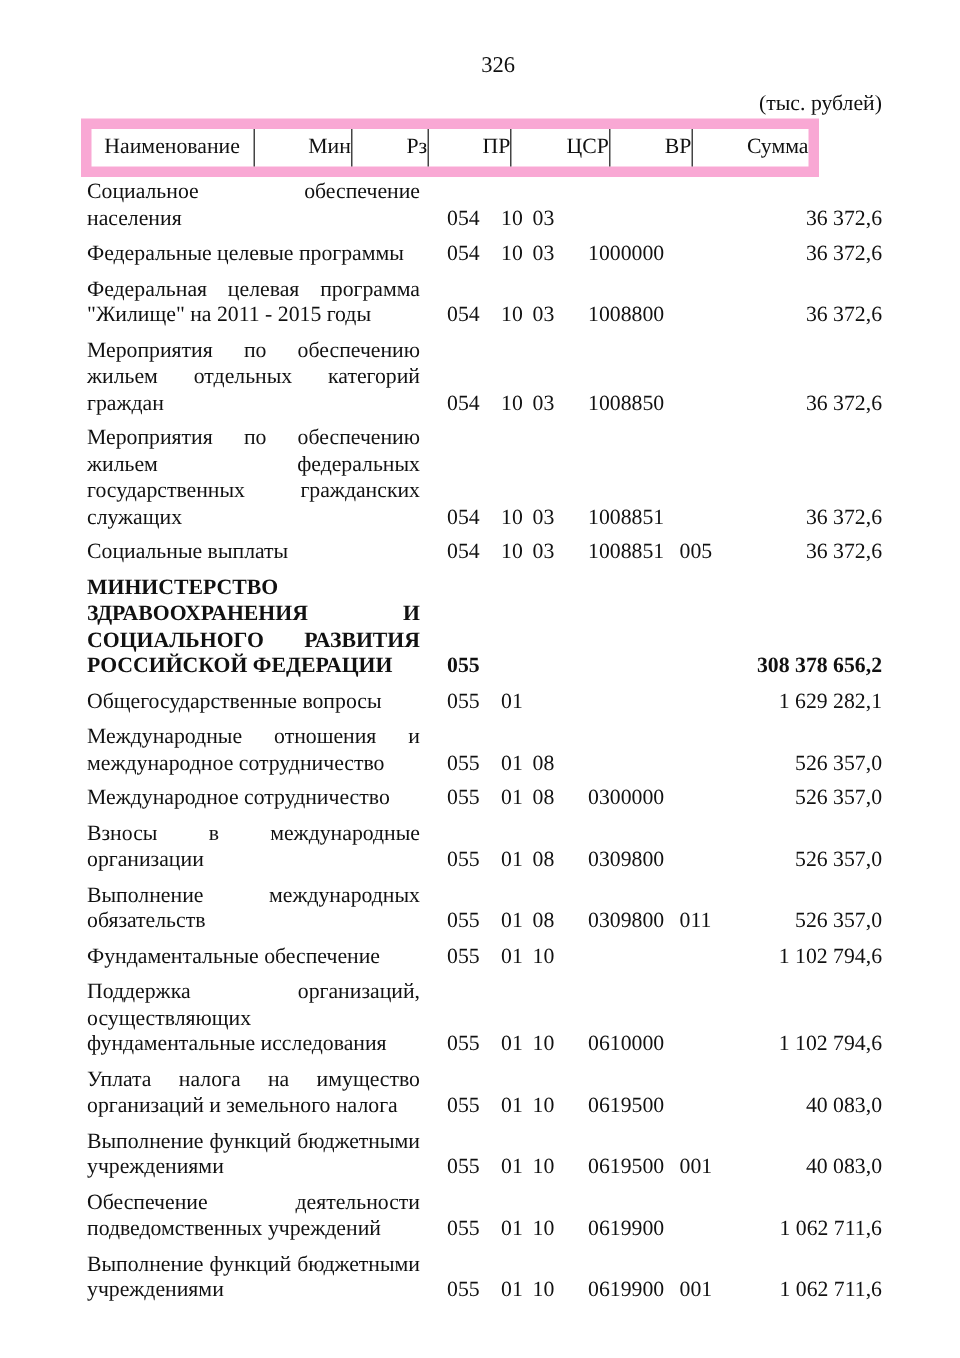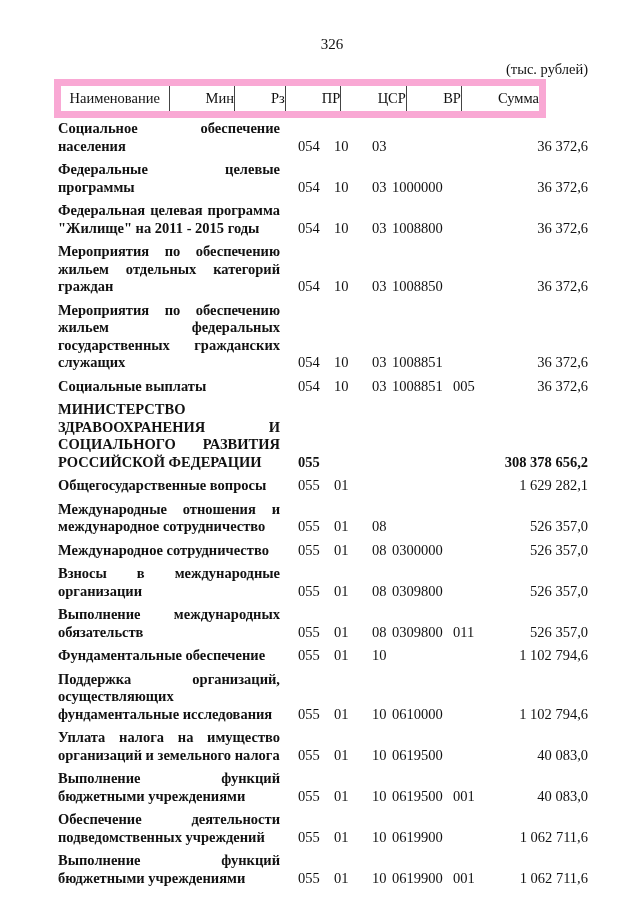--- a/index.html
+++ b/index.html
@@ -35,26 +35,26 @@
     .c-csr  { width: 65px; }
     .c-vr   { width: 36px; }
     .c-sum  { flex: 1; }
 
     .rows { position: absolute; top: 120px; left: 58px; width: 530px; }
     .row {
       position: relative; display: flex; align-items: flex-end;
       font-size: 14.5px; line-height: 17.5px; margin-bottom: 6px;
     }
     .row .name {
-      width: 222px; text-align: justify; text-align-last: left; font-weight: bold;
+      width: 222px; text-align: justify; text-align-last: left;
     }
     .row .cell { position: absolute; bottom: 0; }
     .row .min { left: 240px; }
     .row .rz  { left: 276px; }
-    .row .pr  { left: 314px; margin-top: 45px; }
+    .row .pr  { left: 297px; margin-top: 45px; }
     .row .csr { left: 334px; }
     .row .vr  { left: 395px; text-align: right; }
     .row .sum { right: 0; text-align: center; }
     .row.bold { font-weight: bold; }
   </style>
 </head>
 <body>
 
 <div class="page-number">326</div>
 <div class="units">(тыс. рублей)</div>

